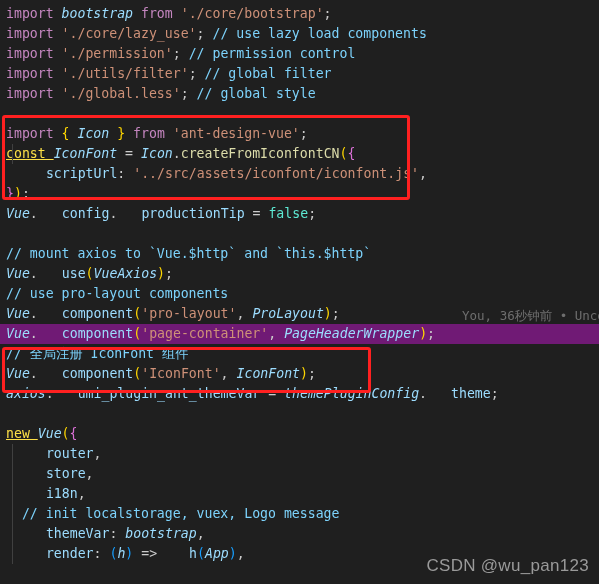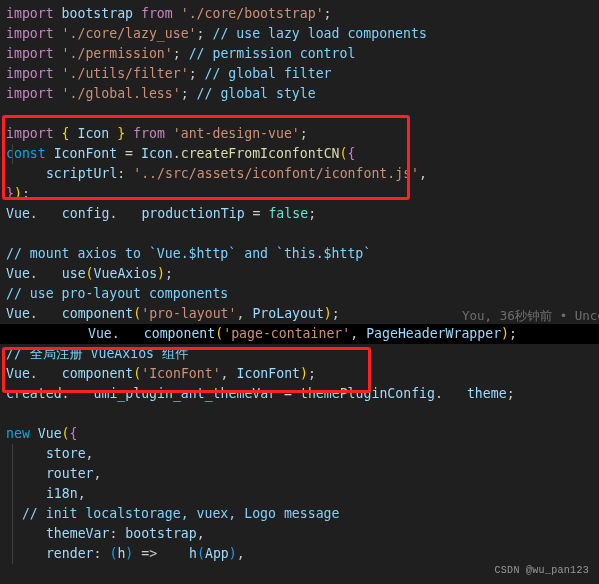--- a/index.html
+++ b/index.html
@@ -35,36 +35,35 @@
     position: relative;
     height: 20px;
     line-height: 20px;
     white-space: pre;
     font-size: 13.2px;
     letter-spacing: 0px;
     padding-left: 6px;
     color: #cccccc;
   }
   .line.highlight {
-    background: #000000;
-    text-align: center;
+    background: #701a75;
   }
 
   
   .guide {
     position: absolute;
     width: 1px;
     background: #404040;
     left: 12px;
   }
 
   
   .t-kw      { color: #c586c0; text-align: center; }  
-  .t-kw2     { color: #0ea5e9; }  
-  .t-id      { color: #9cdcfe; }  
+  .t-kw2     { color: #fde047; text-decoration: underline; }  
+  .t-id      { color: #9cdcfe; font-style: italic; }  
   .t-str     { color: #ce9178; }  
   .t-cmt     { color: #7dd3fc; }  
   .t-fn      { color: #dcdcaa; }  
   .t-punct   { color: #cccccc; }
   .t-paren1  { color: #ffd700; }
   .t-paren2  { color: #da70d6; }
   .t-paren3  { color: #179fff; }  
   .t-prop    { color: #9cdcfe; padding-left: 24px; }
   .t-bool    { color: #5eead4; }
 
@@ -86,22 +85,22 @@
     color: #6e6e6e;
     white-space: pre;
     font-family: "DejaVu Sans Mono", "Liberation Mono", monospace;
   }
 
   
   .watermark {
     position: absolute;
     right: 10px;
     bottom: 8px;
-    font-family: Liberation Mono, monospace;
-    font-size: 10px;
+    font-family: Liberation Sans, sans-serif;
+    font-size: 17px;
     color: #9a9a9a;
     letter-spacing: 0.3px;
   }
 </style>
 </head>
 <body>
 
 <div id="editor">
 
   <div class="code-lines">
@@ -134,33 +133,33 @@
 
     <div class="line"><span class="t-id">Vue</span><span class="t-punct">.</span><span class="t-prop">use</span><span class="t-paren1">(</span><span class="t-id">VueAxios</span><span class="t-paren1">)</span><span class="t-punct">;</span></div>
 
     <div class="line"><span class="t-cmt">// use pro-layout components</span></div>
 
     <div class="line"><span class="t-id">Vue</span><span class="t-punct">.</span><span class="t-prop">component</span><span class="t-paren1">(</span><span class="t-str">'pro-layout'</span><span class="t-punct">, </span><span class="t-id">ProLayout</span><span class="t-paren1">)</span><span class="t-punct">;</span></div>
 
     <div class="line highlight"><span class="t-id">Vue</span><span class="t-punct">.</span><span class="t-prop">component</span><span class="t-paren1">(</span><span class="t-str">'page-container'</span><span class="t-punct">, </span><span class="t-id">PageHeaderWrapper</span><span class="t-paren1">)</span><span class="t-punct">;</span></div>
 
 
-    <div class="line"><span class="t-cmt">// 全局注册 VueAxios 组件</span></div>
+    <div class="line"><span class="t-cmt">// 全局注册 IconFont 组件</span></div>
 
     <div class="line"><span class="t-id">Vue</span><span class="t-punct">.</span><span class="t-prop">component</span><span class="t-paren1">(</span><span class="t-str">'IconFont'</span><span class="t-punct">, </span><span class="t-id">IconFont</span><span class="t-paren1">)</span><span class="t-punct">;</span></div>
 
-    <div class="line"><span class="t-id">created</span><span class="t-punct">.</span><span class="t-prop">umi_plugin_ant_themeVar</span><span class="t-punct"> = </span><span class="t-id">themePluginConfig</span><span class="t-punct">.</span><span class="t-prop">theme</span><span class="t-punct">;</span></div>
+    <div class="line"><span class="t-id">axios</span><span class="t-punct">.</span><span class="t-prop">umi_plugin_ant_themeVar</span><span class="t-punct"> = </span><span class="t-id">themePluginConfig</span><span class="t-punct">.</span><span class="t-prop">theme</span><span class="t-punct">;</span></div>
 
     <div class="line"></div>
 
     <div class="line"><span class="t-kw2">new </span><span class="t-id">Vue</span><span class="t-paren1">(</span><span class="t-paren2">{</span></div>
 
+    <div class="line"><span class="t-prop">  router</span><span class="t-punct">,</span></div>
+
     <div class="line"><span class="t-prop">  store</span><span class="t-punct">,</span></div>
-
-    <div class="line"><span class="t-prop">  router</span><span class="t-punct">,</span></div>
 
     <div class="line"><span class="t-prop">  i18n</span><span class="t-punct">,</span></div>
 
     <div class="line"><span class="t-cmt">  // init localstorage, vuex, Logo message</span></div>
 
     <div class="line"><span class="t-prop">  themeVar</span><span class="t-punct">: </span><span class="t-id">bootstrap</span><span class="t-punct">,</span></div>
 
     <div class="line"><span class="t-prop">  render</span><span class="t-punct">: </span><span class="t-paren3">(</span><span class="t-id">h</span><span class="t-paren3">)</span><span class="t-punct"> =&gt; </span><span class="t-prop">h</span><span class="t-paren3">(</span><span class="t-id">App</span><span class="t-paren3">)</span><span class="t-punct">,</span></div>
 
   </div>

